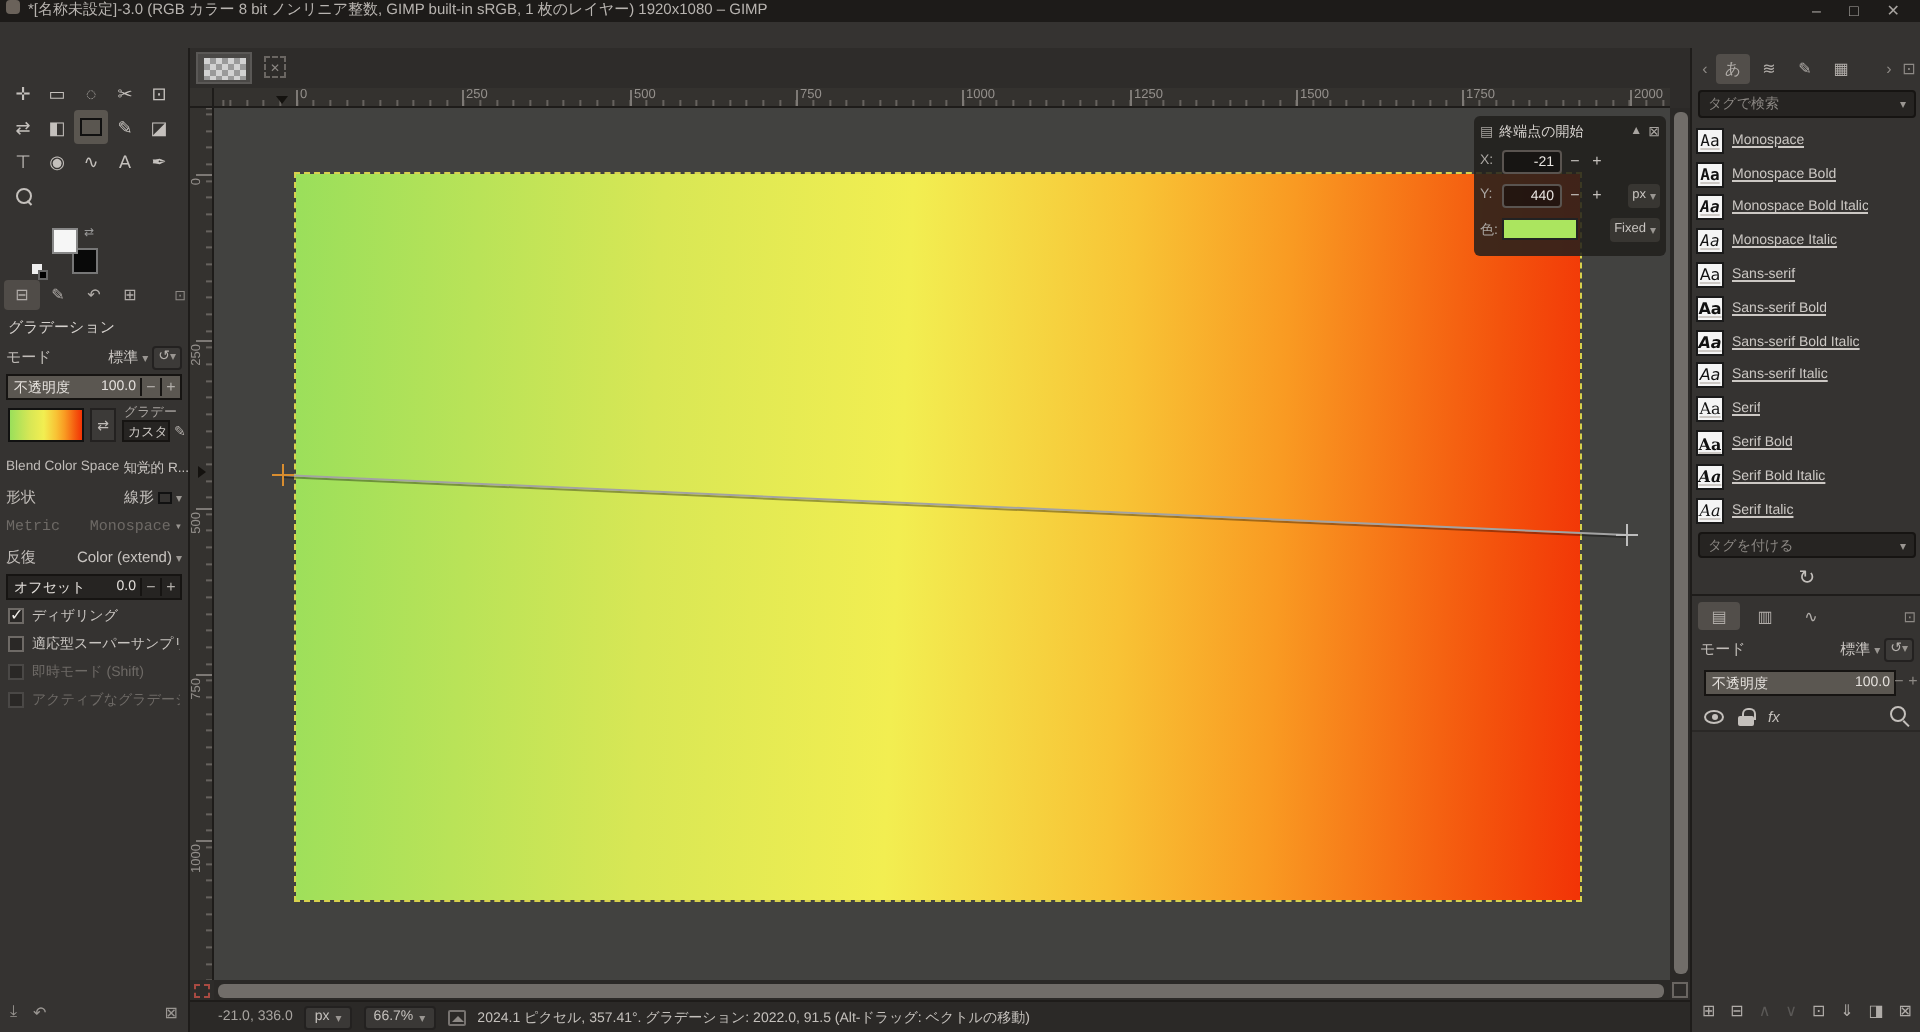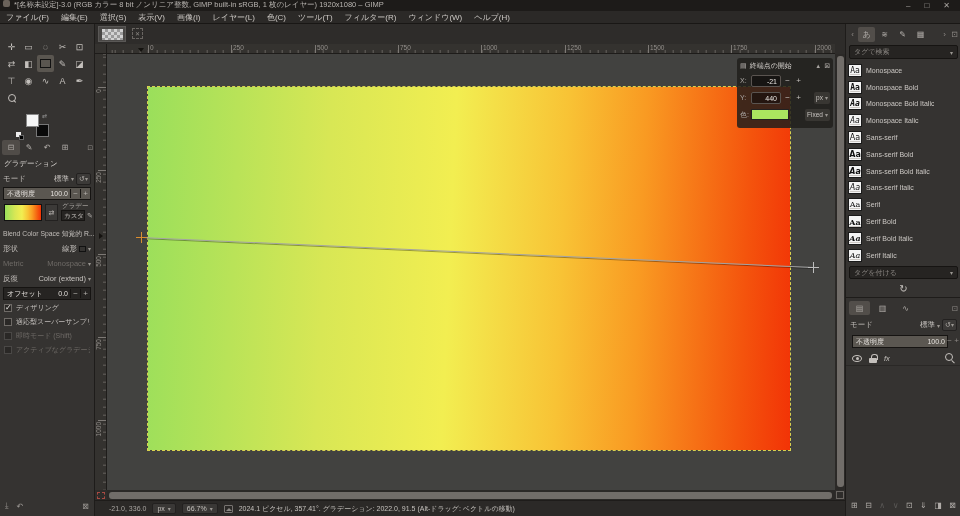--- a/index.html
+++ b/index.html
@@ -46,21 +46,21 @@
   .ldock-tab { width:18px; height:15px; display:flex; align-items:center; justify-content:center;
     font-size:8px; color:#b0aca8; }
   .ldock-tab.selected { background:#504c48; border-radius:2px; }
   #left-dock-tab-menu { margin-left:auto; font-size:7px; color:#8d8985; }
 
   #tool-options { position:absolute; left:0; top:133px; width:94px; font-size:7.5px; }
   #tool-options .sect-title { padding:2px 4px; color:#d4d0cc; }
   .opt-row { position:relative; height:15px; display:flex; align-items:center; padding:0 3px; gap:2px; }
   .opt-row .lbl { color:#c0bcb8; white-space:nowrap; }
   .opt-row .val { margin-left:auto; color:#c8c4c0; white-space:nowrap; display:flex; align-items:center; gap:2px; }
-  .opt-row.disabled .lbl, .opt-row.disabled .val { color:#6e6a66; }
+  .opt-row.disabled .lbl, .opt-row.disabled .val { color:#6e6a66;font-family:Liberation Mono, monospace; }
   .chev { font-size:6px; color:#9a9692; }
   .mini-btn { background:#3c3a38; border:1px solid #232120; border-radius:2px; padding:0 2px;
     font-size:7px; color:#b4b0ac; line-height:10px; }
 
   .spinscale { position:relative; height:13px; margin:1px 3px; background:#262422; border:1px solid #161412;
     display:flex; align-items:center; }
   .spinscale .fill { position:absolute; left:0; top:0; bottom:0; background:#5b5751; }
   .spinscale .ss-label { position:relative; z-index:1; padding-left:3px; color:#e4e0dc; font-size:7px; }
   .spinscale .ss-value { position:relative; z-index:1; margin-left:auto; padding-right:2px; color:#e4e0dc; font-size:7px; }
   .spin-btn { position:relative; z-index:1; width:10px; text-align:center; color:#b4b0ac; font-size:8px;
@@ -248,33 +248,20 @@
   <div id="titlebar">
     <div id="app-icon"></div>
     <span>*[名称未設定]-3.0 (RGB カラー 8 bit ノンリニア整数, GIMP built-in sRGB, 1 枚のレイヤー) 1920x1080 – GIMP</span>
     <div id="win-controls">
       <span>–</span>
       <span>□</span>
       <span>✕</span>
     </div>
   </div>
 
-  <div id="menubar">
-      <span class="menu-item">ファイル(F)</span>
-      <span class="menu-item">編集(E)</span>
-      <span class="menu-item">選択(S)</span>
-      <span class="menu-item">表示(V)</span>
-      <span class="menu-item">画像(I)</span>
-      <span class="menu-item">レイヤー(L)</span>
-      <span class="menu-item">色(C)</span>
-      <span class="menu-item">ツール(T)</span>
-      <span class="menu-item">フィルター(R)</span>
-      <span class="menu-item">ウィンドウ(W)</span>
-      <span class="menu-item">ヘルプ(H)</span>
-    </div>
 
   <div id="left-dock">
     <div id="tool-grid">
         <div class="tool">✛</div>
         <div class="tool">▭</div>
         <div class="tool">◌</div>
         <div class="tool">✂</div>
         <div class="tool">⊡</div>
         <div class="tool">⇄</div>
         <div class="tool">◧</div>

